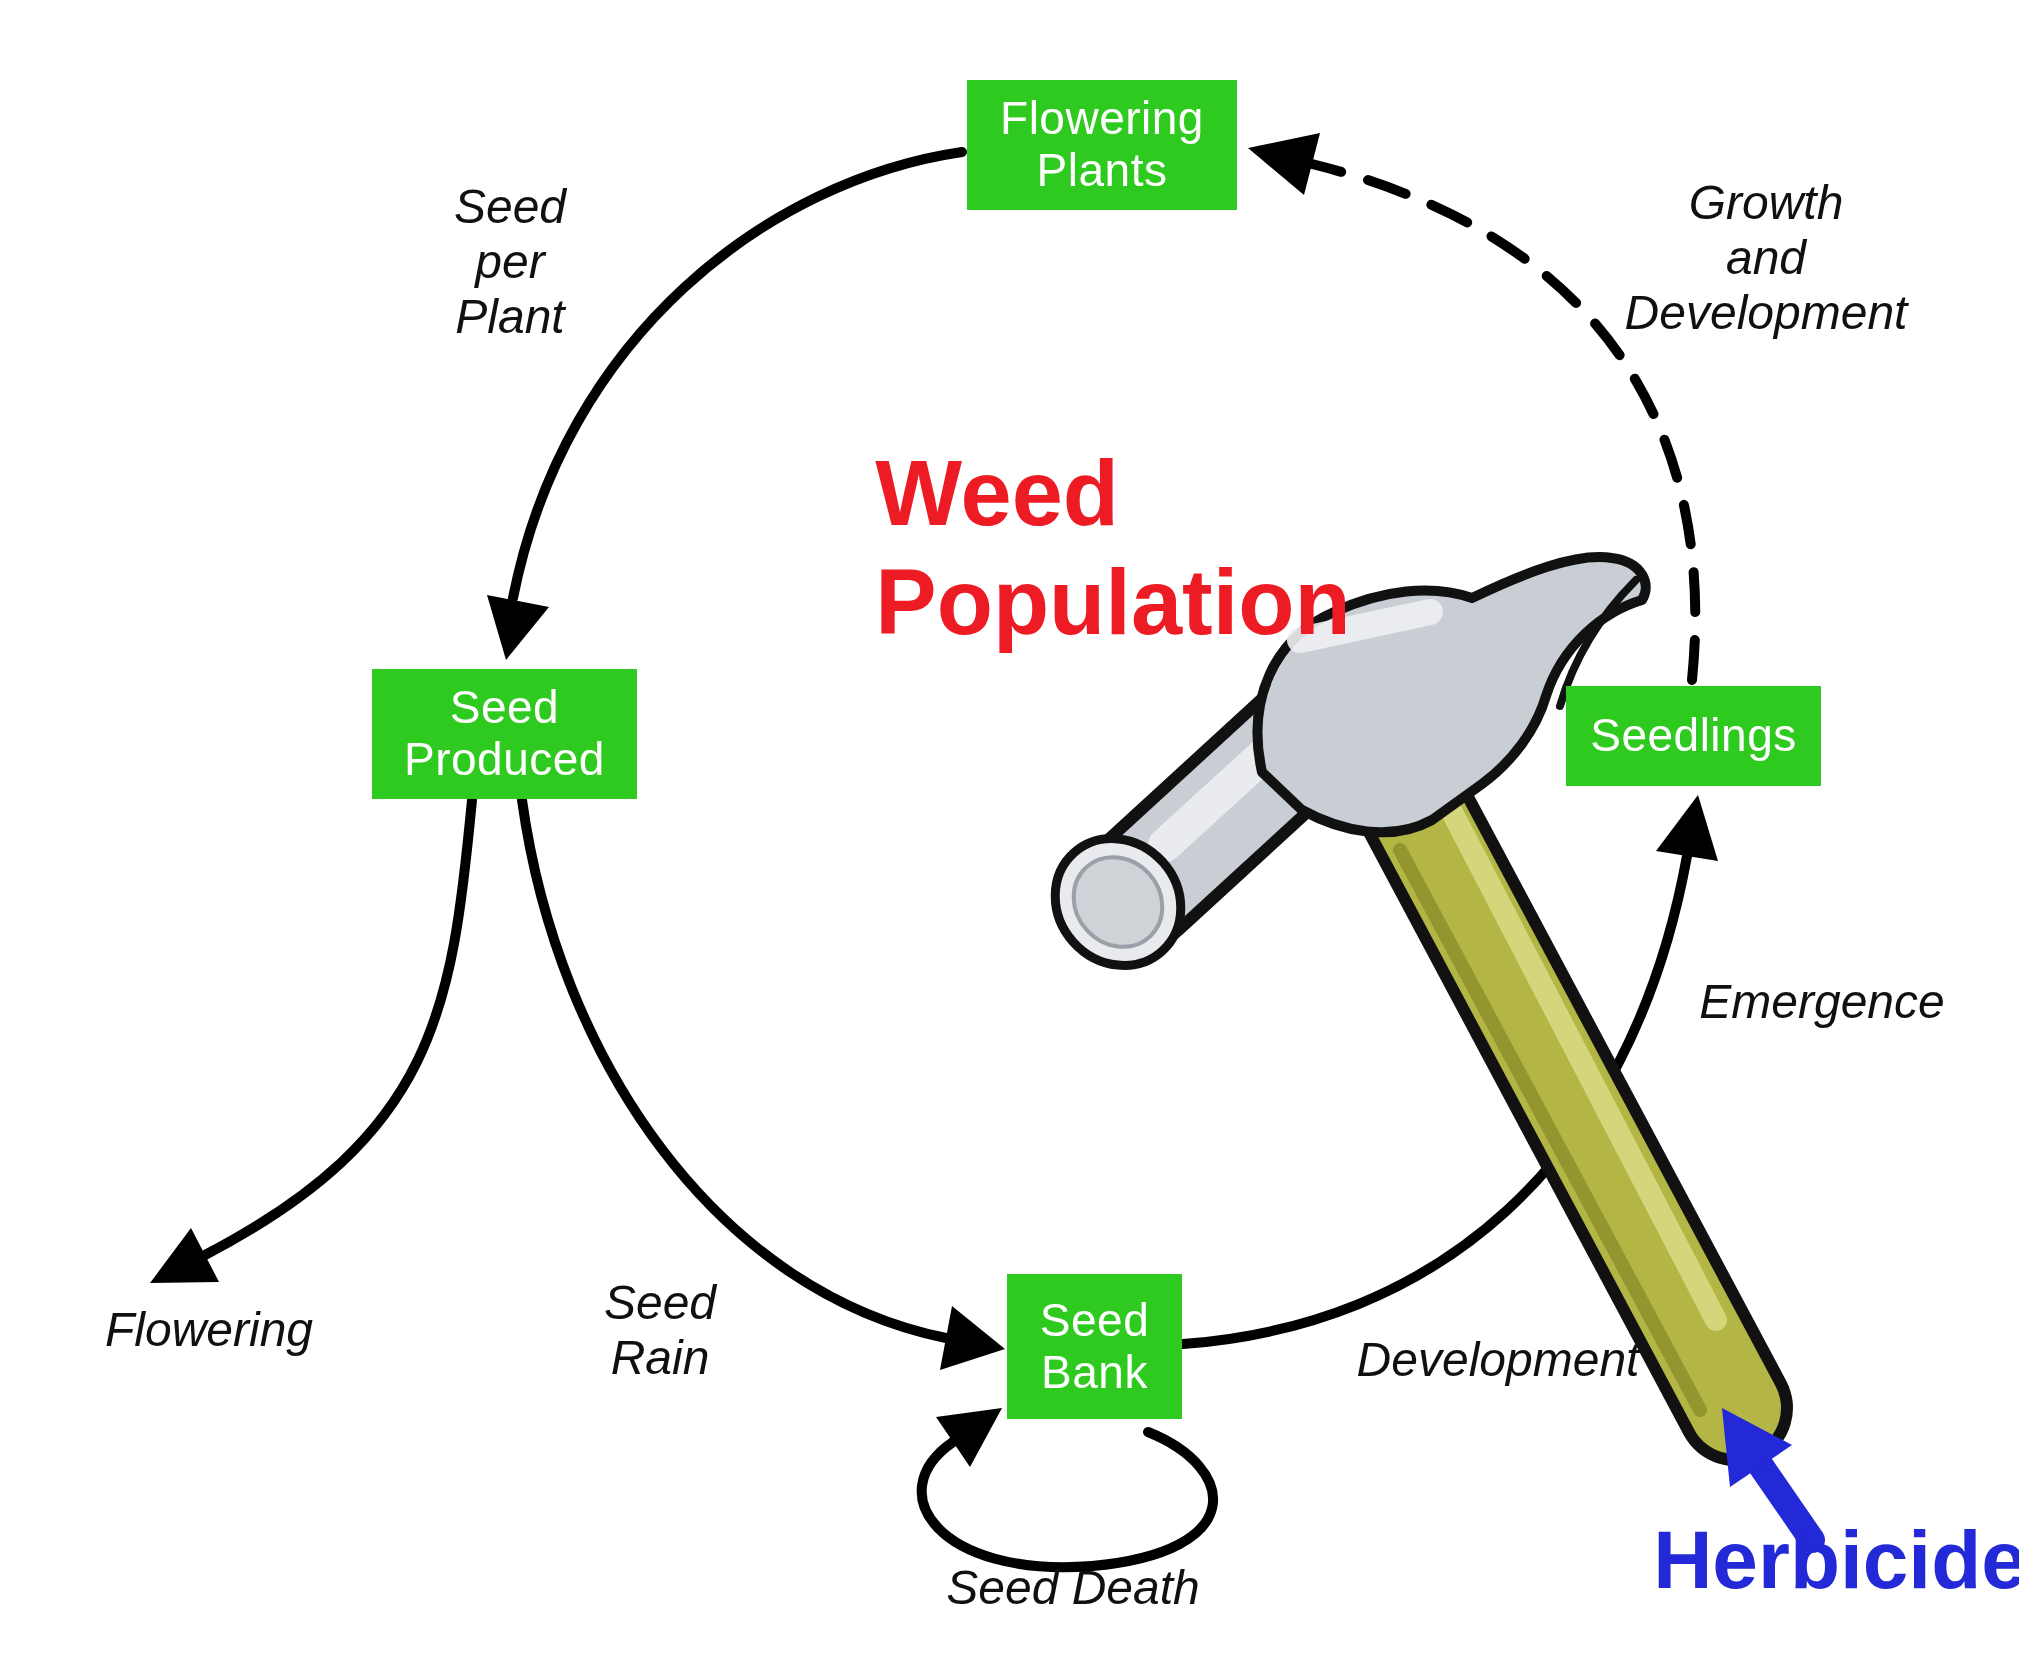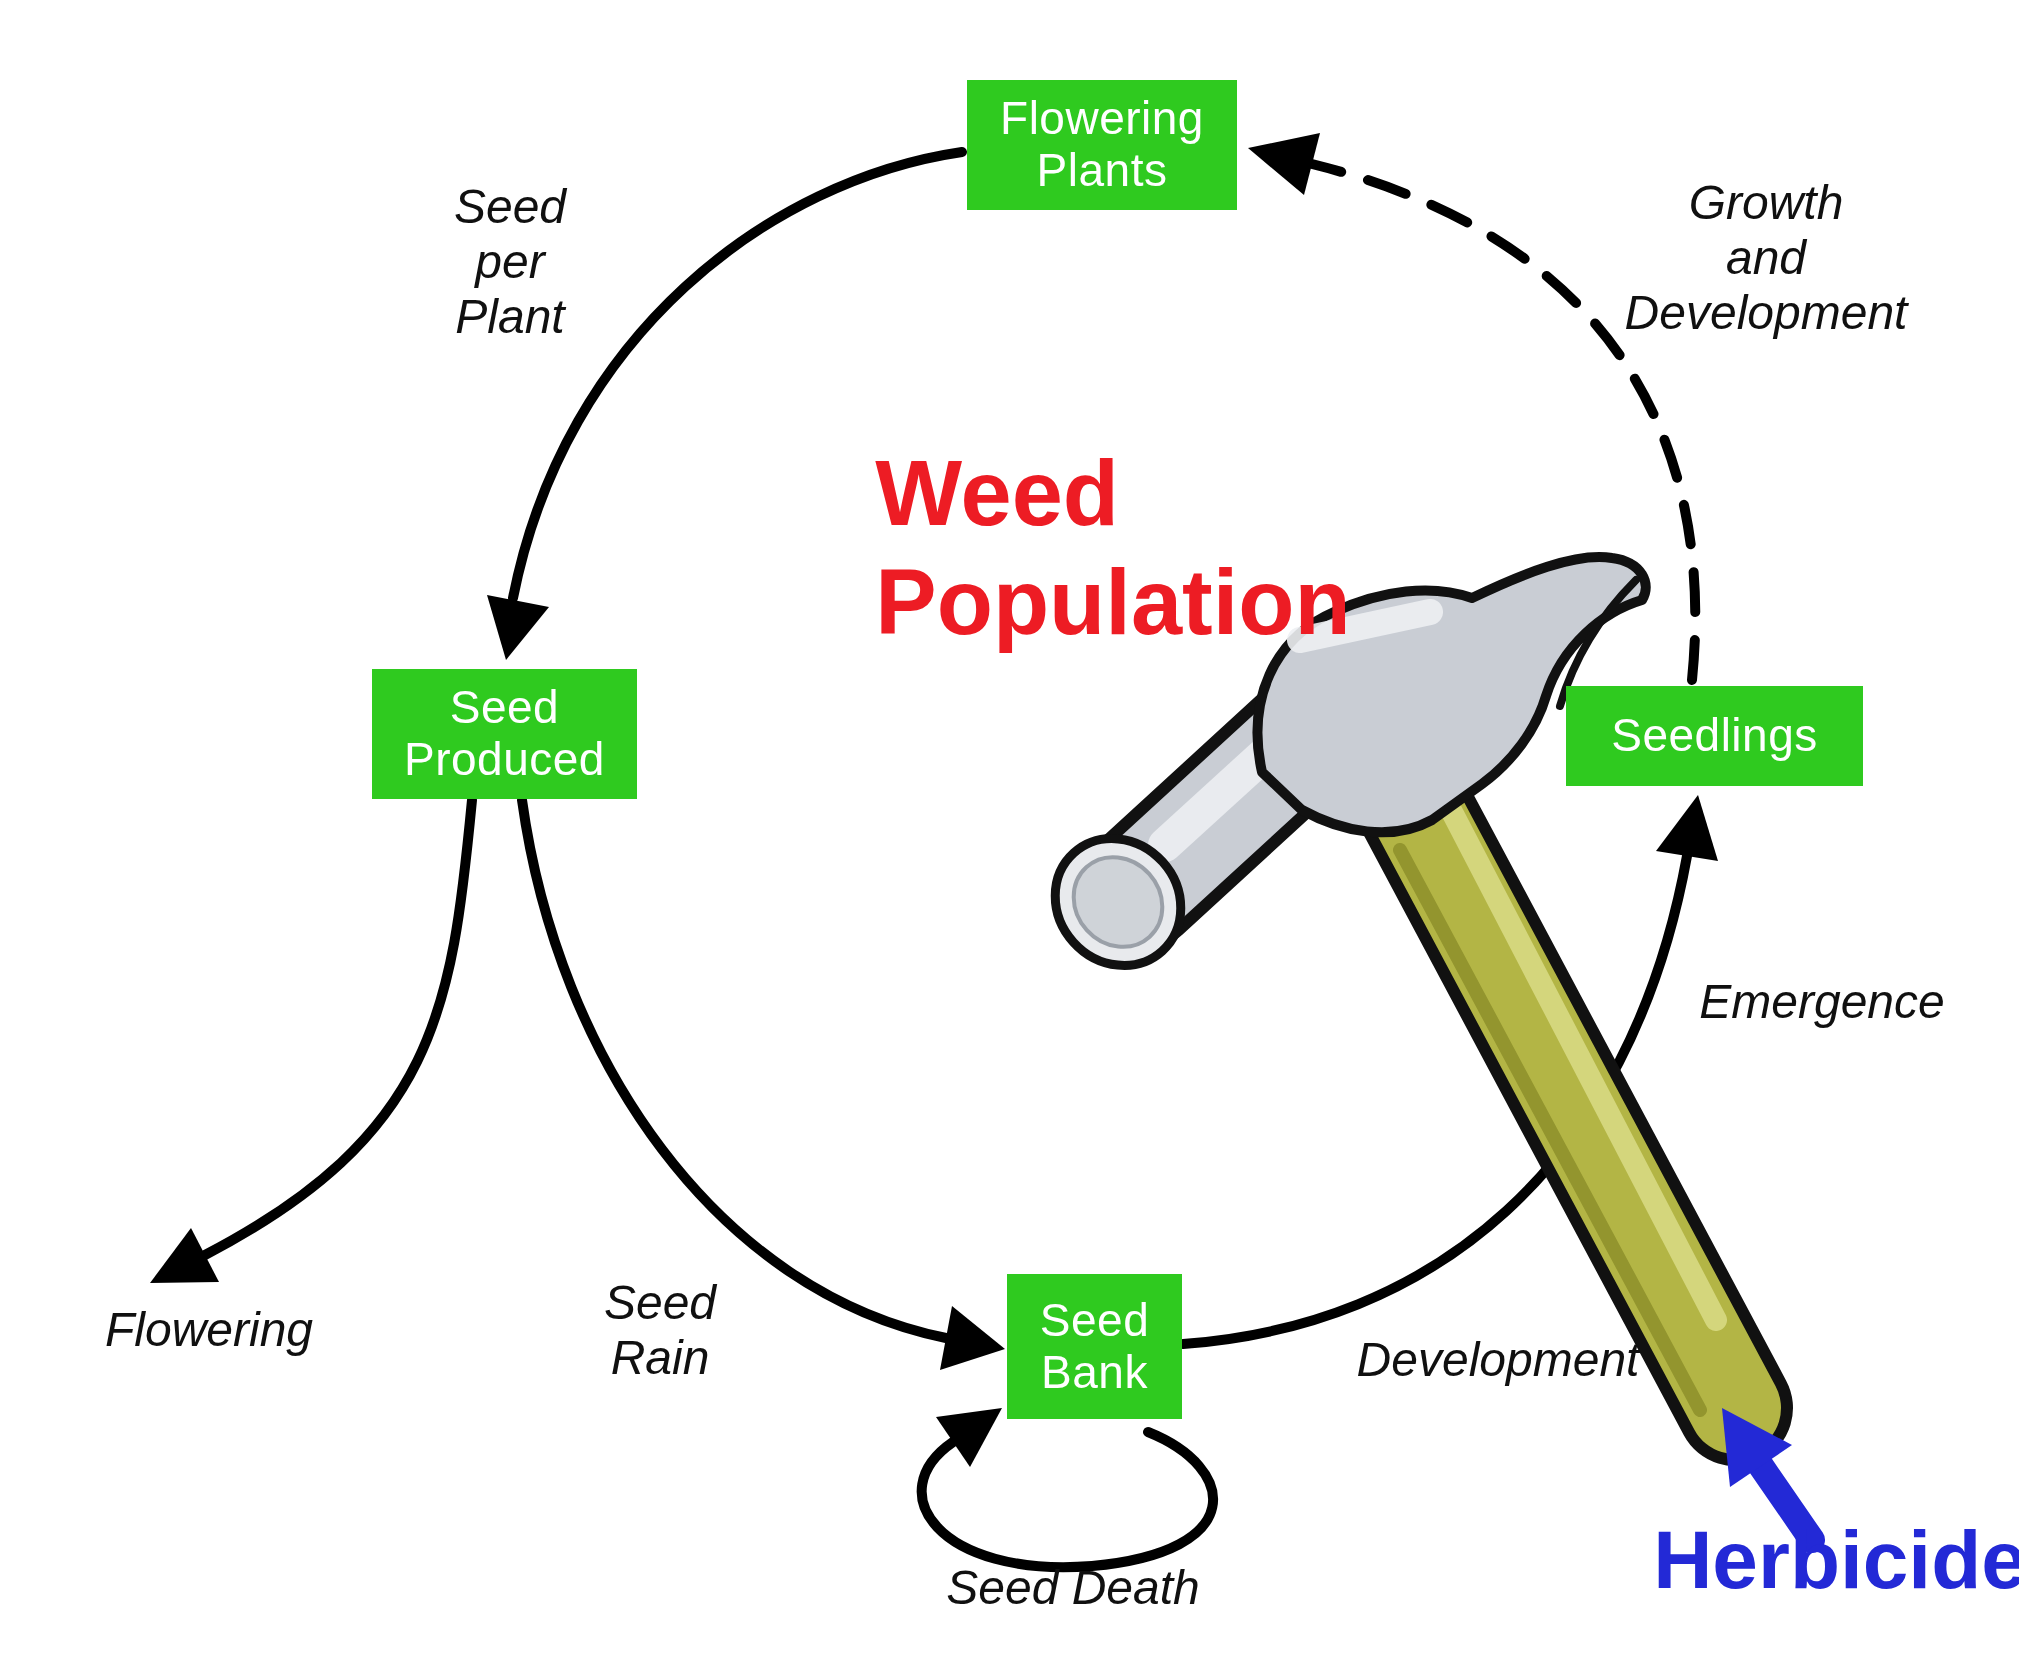--- a/index.html
+++ b/index.html
@@ -136,21 +136,21 @@
 
   <div class="node" style="left:967px; top:80px; width:270px; height:130px;">Flowering
 Plants</div>
 
   <div class="node" style="left:372px; top:669px; width:265px; height:130px;">Seed
 Produced</div>
 
   <div class="node" style="left:1007px; top:1274px; width:175px; height:145px;">Seed
 Bank</div>
 
-  <div class="node" style="left:1566px; top:686px; width:297px; height:100px;">Seedlings</div>
+  <div class="node" style="left:1566px; top:686px; width:255px; height:100px;">Seedlings</div>
 
   <div class="title" style="left:1100px; top:548px;">Weed
 Population</div>
 
   <div class="ilabel" style="left:510px; top:262px;">Seed
 per
 Plant</div>
 
   <div class="ilabel" style="left:1822px; top:1002px;">Emergence</div>
 

